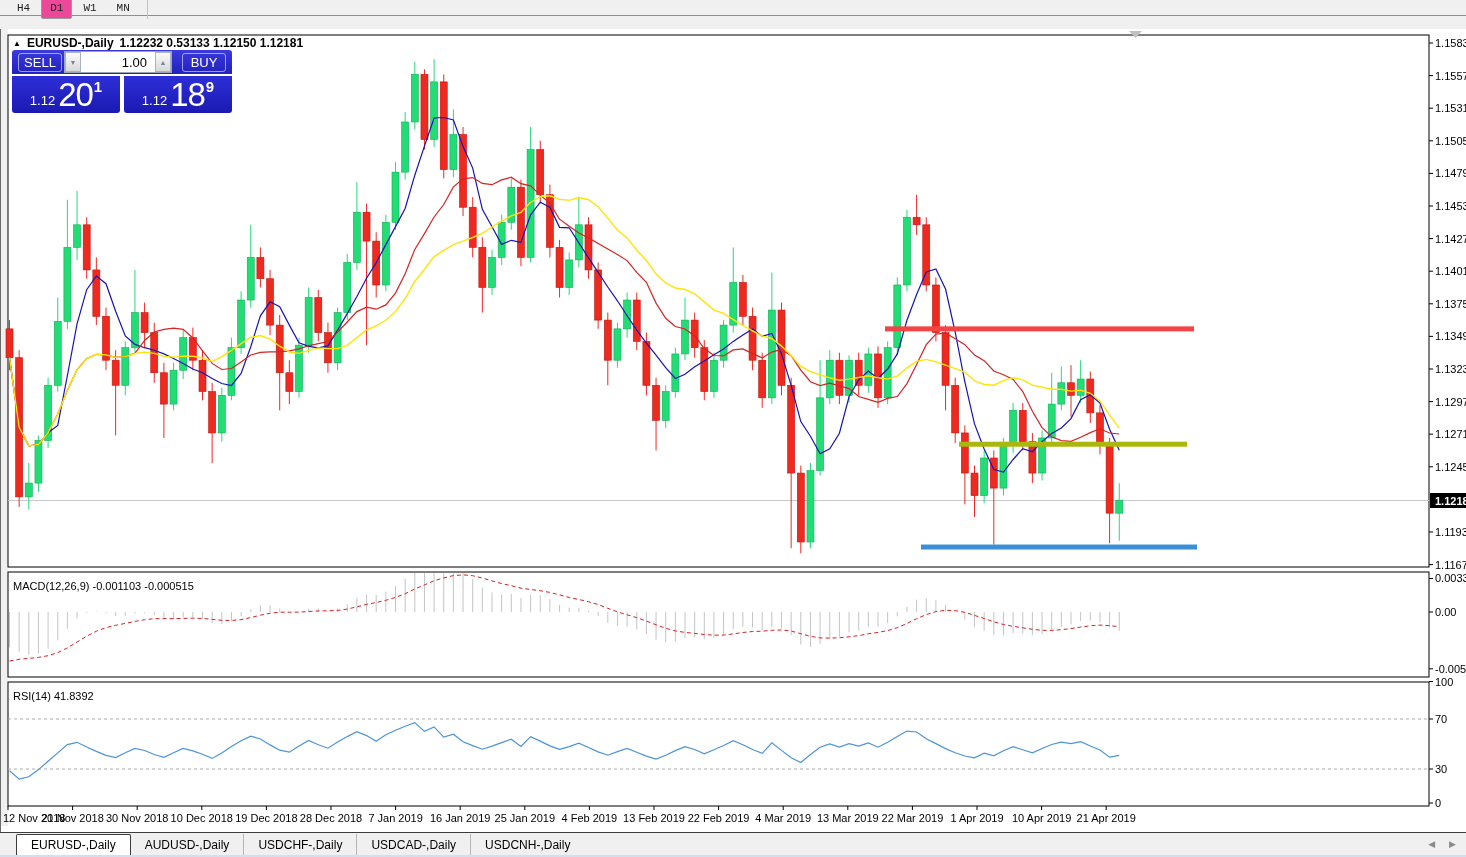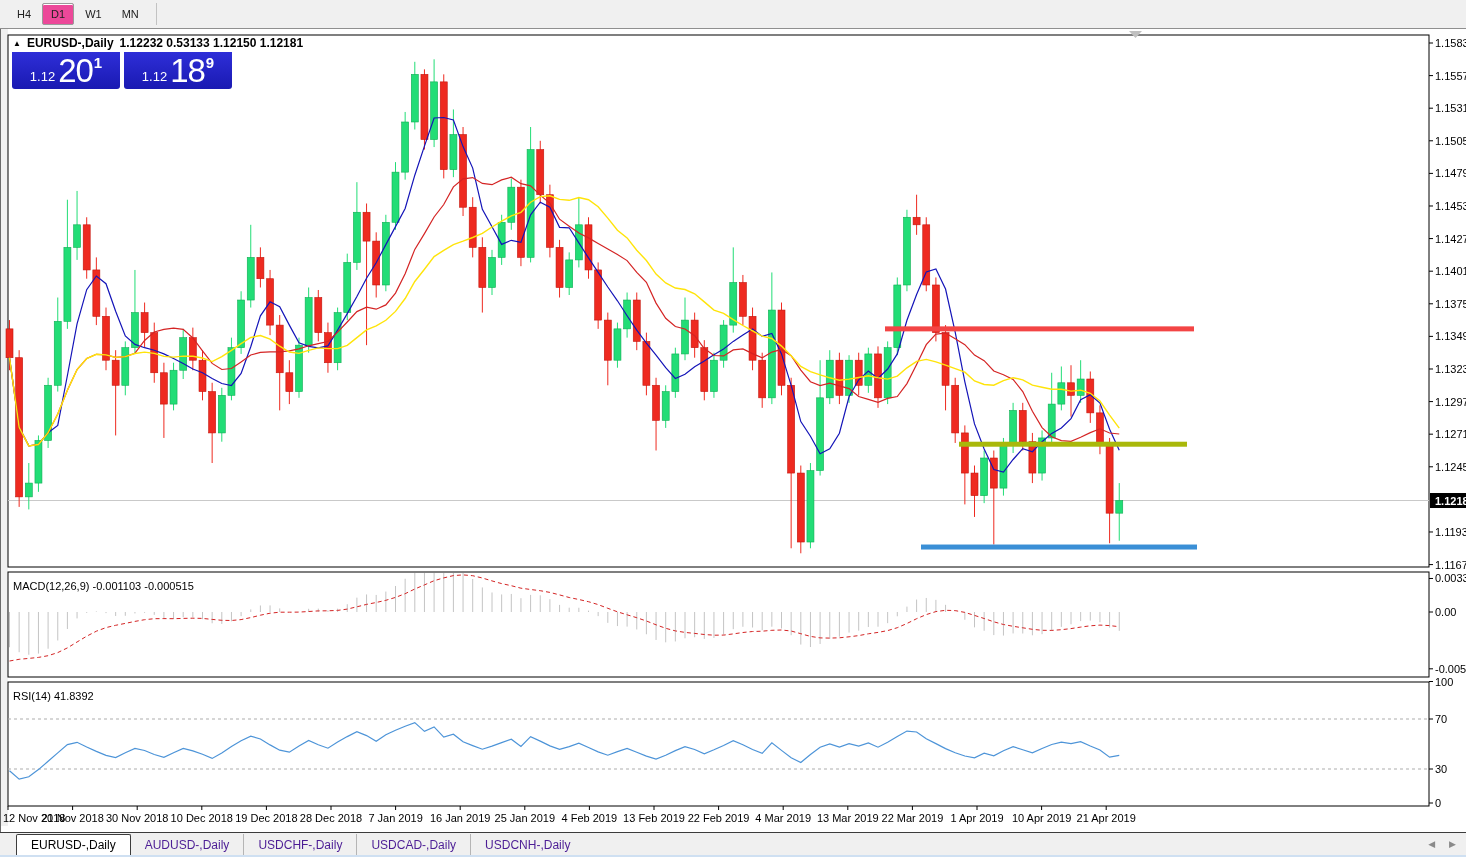--- a/index.html
+++ b/index.html
@@ -1,22 +1,22 @@
 <!DOCTYPE html>
 <html><head>
 <meta charset="utf-8">
 <style>
   * { margin:0; padding:0; box-sizing:border-box; }
   html,body { width:1466px; height:857px; overflow:hidden; }
   body { font-family:"Liberation Sans","DejaVu Sans",sans-serif; background:#f0f0f0; position:relative; }
 
   
-  #tf-bar { position:absolute; left:0; top:0; width:1466px; height:29px;
+  #tf-bar { position:absolute; left:0; top:0; width:1466px; height:16px;
             background:#f0f0f0; display:flex; align-items:center; padding-left:8px;
-            border-bottom:1px solid #8f8f8f; }
+            border-bottom:1px solid #8f8f8f;font-family:Liberation Mono, monospace; }
   .tf-tab { font-size:11px; color:#222; padding:4px 8px; margin-right:2px; cursor:default;
             border:1px solid transparent; border-radius:2px; }
   .tf-tab.active { background:#ec4899; border:1px solid #9a9a9a;
                    box-shadow:inset 0 1px 0 #fff; }
   #tf-divider { width:1px; height:22px; background:#c2c2c2; margin-left:6px; }
 
   
   #chart-window { position:absolute; left:0; top:29px; width:1466px; height:828px;
                   background:#fff; border-left:1px solid #6a6a6a; border-right:1px solid #6a6a6a; }
   #chart-svg { position:absolute; left:0; top:0; }
@@ -47,21 +47,21 @@
                border-radius:0 0 3px 3px; color:#fff; display:flex; align-items:center;
                justify-content:center; cursor:pointer; }
   .pb-prefix { font-size:13px; font-weight:400; margin-right:3px; transform:translateY(6px); }
   .pb-big { font-size:33px; font-weight:400; letter-spacing:-1px; }
   .pb-sup { font-size:15px; font-weight:700; transform:translateY(-8px); margin-left:1px; }
 
   
   #symbol-tabs { position:absolute; left:0; top:832px; width:1466px; height:23px;
                  background:#f0f0f0; border-top:1px solid #3c3c3c; display:flex;
                  align-items:flex-end; }
-  .sym-tab { font-size:12px; color:#4c1d95; padding:3px 14px; height:21px; cursor:pointer;
+  .sym-tab { font-size:12px; color:#000000; padding:3px 14px; height:21px; cursor:pointer;
              display:flex; align-items:center; border-left:1px solid #b5b5b5; }
   .sym-tab:nth-child(2) { border-left:none; }
   .sym-tab.active { background:#fff; color:#000; border:1px solid #3c3c3c; border-bottom:none;
                     border-radius:2px 2px 0 0; margin-left:16px; margin-bottom:0; z-index:2; }
   #tab-scrollers { margin-left:auto; display:flex; gap:14px; padding-right:10px;
                    align-items:center; height:100%; }
   .tab-scroll { font-size:9px; color:#8a8a8a; cursor:pointer; }
 
   #status-strip { position:absolute; left:0; top:855px; width:1466px; height:2px;
                   background:#cfe0f2; }
@@ -544,20 +544,29 @@
       </g>
     </svg>
 
   <div id="chart-title">
     <span class="tri">▲</span>
     <span>EURUSD-,Daily</span>
     <span>1.12232 0.53133 1.12150 1.12181</span>
   </div>
 
   <div id="trade-panel">
+    <div id="tp-row1">
+      <div id="sell-btn" class="tp-btn">SELL</div>
+      <div id="spin-group">
+        <div class="spin-btn">▼</div>
+        <input id="volume-input" value="1.00" style="">
+        <div class="spin-btn">▲</div>
+      </div>
+      <div id="buy-btn" class="tp-btn">BUY</div>
+    </div>
     <div id="tp-row2">
       <div class="price-box">
         <span class="pb-prefix">1.12</span>
         <span class="pb-big">20</span>
         <span class="pb-sup">1</span>
       </div>
       <div class="price-box">
         <span class="pb-prefix">1.12</span>
         <span class="pb-big">18</span>
         <span class="pb-sup">9</span>

